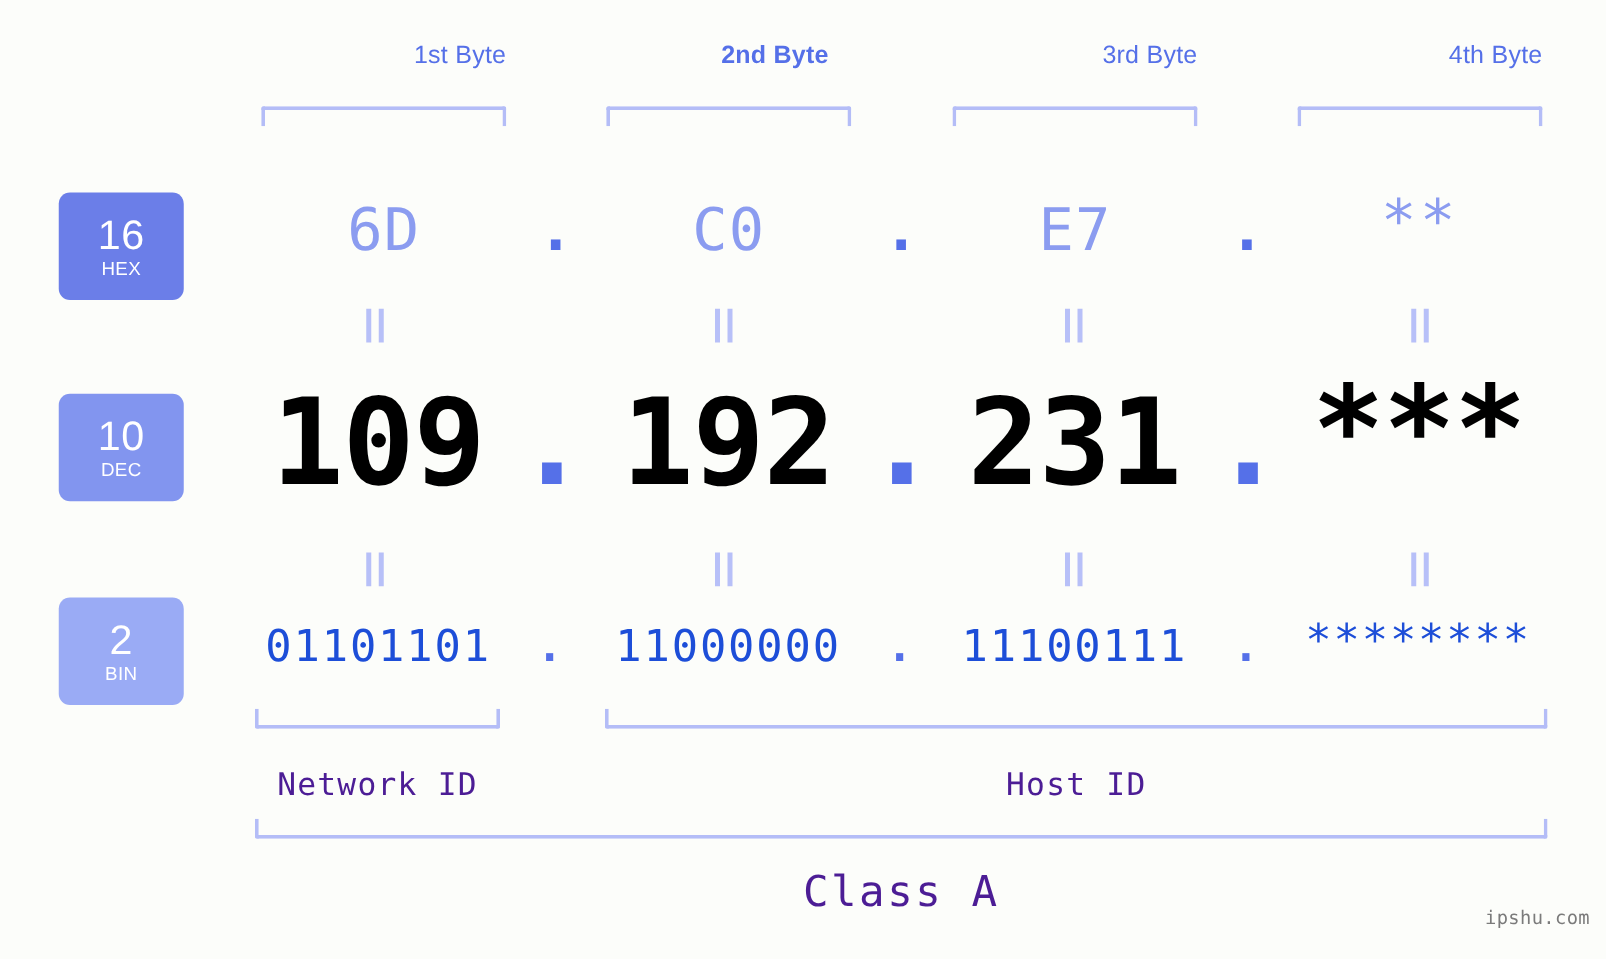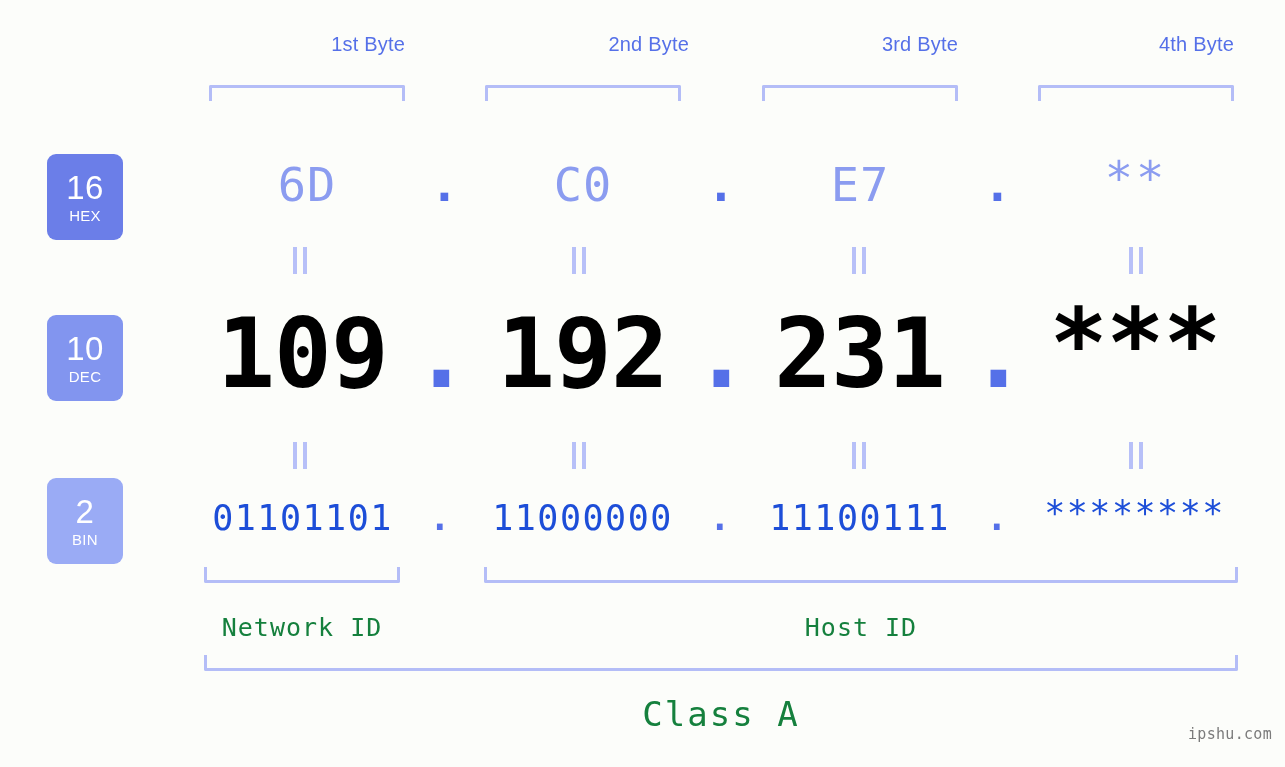--- a/index.html
+++ b/index.html
@@ -48,21 +48,21 @@
   .bracket.up {              
     border-top: none;
     border-bottom-left-radius: 2px;
     border-bottom-right-radius: 2px;
   }
 
   
   .badge {
     position: absolute;
     left: 47px;
-    width: 76px;
+    width: 100px;
     height: 86px;
     border-radius: 9px;
     display: flex;
     flex-direction: column;
     align-items: center;
     justify-content: center;
     color: #ffffff;
     line-height: 1;
   }
   .badge .num {
@@ -143,21 +143,21 @@
     background: #b7c0f8;
   }
 
   
   .caption {
     position: absolute;
     text-align: center;
     white-space: nowrap;
     font-family: "DejaVu Sans Mono", monospace;
     font-size: 25px;
-    color: #15803d;
+    color: #4c1d95;
     letter-spacing: 1px;
   }
   .caption.big {
     font-size: 34px;
     letter-spacing: 2px;
   }
 
   
   .watermark {
     position: absolute;
@@ -168,21 +168,21 @@
     color: #7b7b7b;
     letter-spacing: 0.3px;
   }
 </style>
 </head>
 <body>
 
 <div id="stage">
 
   <div class="byte-label" style="left:209px; width:196px;">1st Byte</div>
-  <div class="byte-label" style="left:493px; width:196px;">2nd Byte</div>
+  <div class="byte-label" style="left:467px; width:196px;font-weight:bold;">2nd Byte</div>
   <div class="byte-label" style="left:762px; width:196px;">3rd Byte</div>
   <div class="byte-label" style="left:1038px; width:196px;">4th Byte</div>
 
   <div class="bracket down" style="left:209px; top:85px; width:196px;"></div>
   <div class="bracket down" style="left:485px; top:85px; width:196px;"></div>
   <div class="bracket down" style="left:762px; top:85px; width:196px;"></div>
   <div class="bracket down" style="left:1038px; top:85px; width:196px;"></div>
 
   <div class="badge" style="top:154px; background:#6b7ee8;">
     <span class="num">16</span>

